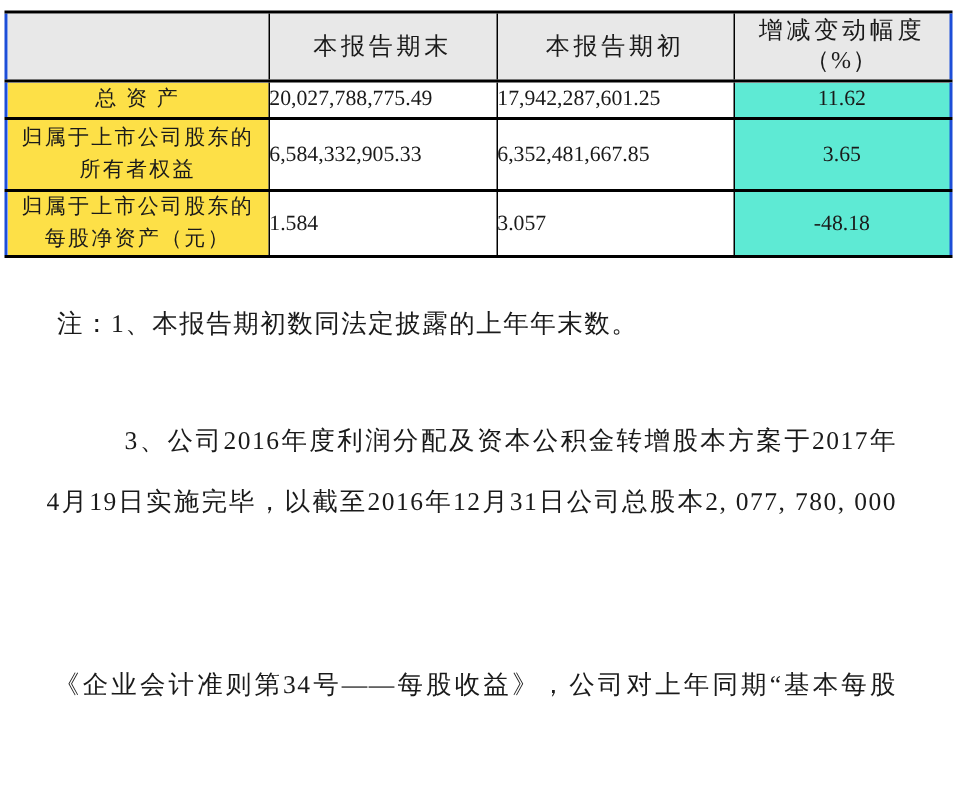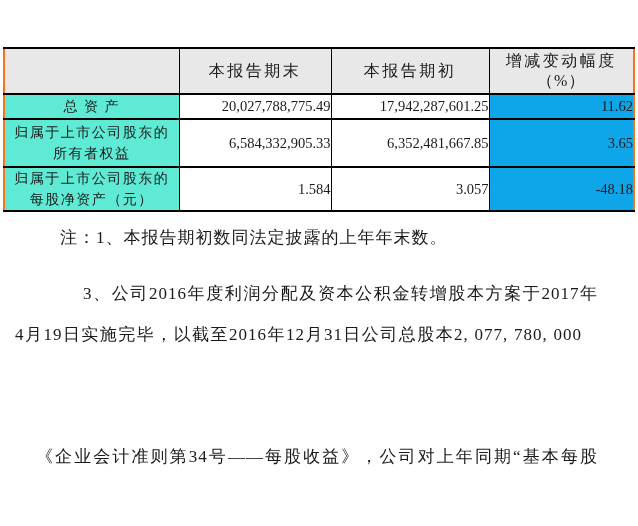--- a/index.html
+++ b/index.html
@@ -11,76 +11,75 @@
     font-family:"Liberation Serif","DejaVu Serif",serif;
     overflow:hidden;
   }
 
   
   table.fin {
     position:absolute; left:3px; top:7px;
     width:630px;
     border-collapse:collapse;
     table-layout:fixed;
-    border:2px solid #f97316;
-    margin-top:40px;
+    border:2px solid #1d4ed8;
   }
   table.fin td {
     border:1px solid #000;
     border-top-width:2px;
     border-bottom-width:2px;
     vertical-align:middle;
     padding:0;
     overflow:hidden;
   }
   tr.hdr td {
     height:44px;
     background:#e8e8e8;
     text-align:center;
     font-size:16px;
     letter-spacing:2.5px;
   }
   tr.hdr .two-line { line-height:20px; letter-spacing:2.5px; }
   tr.hdr .two-line .l2 { letter-spacing:1px; }
   td.lab {
-    background:#5eead4;
+    background:#fde047;
     text-align:center;
     font-size:14px;
     letter-spacing:1.5px;
     line-height:21px;
   }
   td.num {
     background:#ffffff;
-    text-align:right;
+    text-align:left;
     padding-right:9px;
     font-size:14.5px;
   }
   td.chg {
-    background:#0ea5e9;
-    text-align:right;
+    background:#5eead4;
+    text-align:center;
     font-size:14.5px;
   }
   tr.r1 td, tr.r3 td { height:23px; }
   tr.r2 td { height:46px; }
   tr.r4 td { height:40px; }
   .blk { display:block; }
 
   
   .nl {
     position:absolute;
     font-size:17px;
     letter-spacing:1px;
     line-height:22px;
     white-space:nowrap;
   }
   .jl { text-align:justify; text-align-last:justify; }
-  .nl1 { left:60px;  top:205px;margin-top:22px; }
+  .nl1 { left:38px;  top:205px; }
   .nl2 { left:68px;  top:235px; }
   .nl3 { left:83px;  top:283px; width:515px; }
-  .nl4 { left:15px;  top:324px; width:567px; }
+  .nl4 { left:31px;  top:324px; width:567px; }
   .nl5 { left:33px;  top:368px; width:565px; }
   .nl6 { left:31px;  top:407px; width:567px; }
   .nl7 { left:36px;  top:446px; width:562px; }
   .nl8 { left:33px;  top:485px; }
 </style>
 </head>
 <body>
 
 <div class="page">
 

